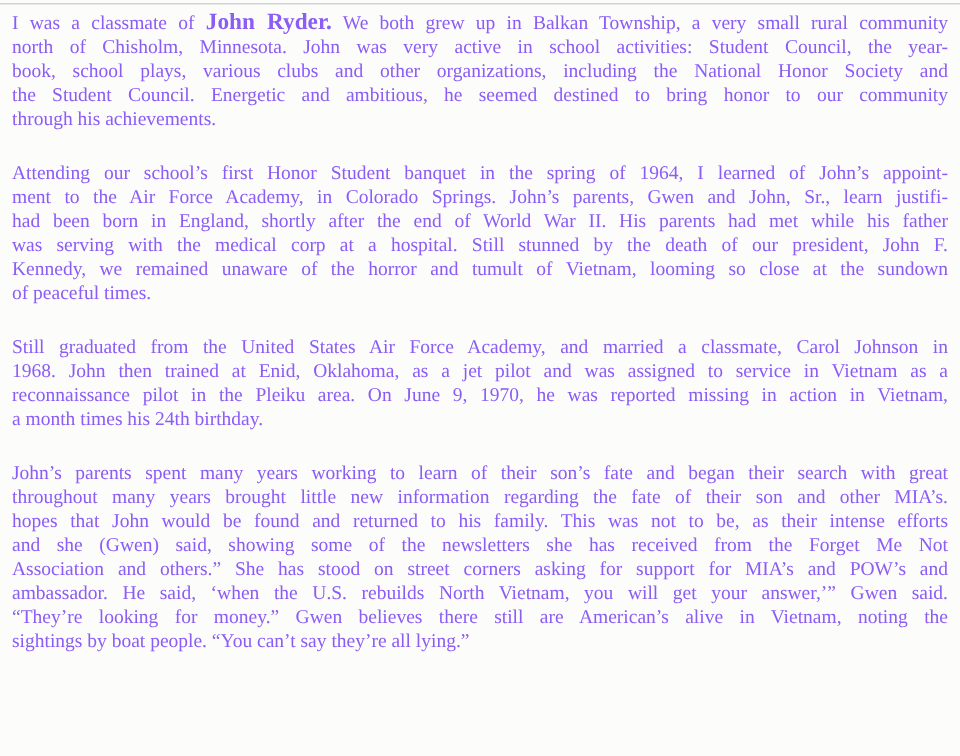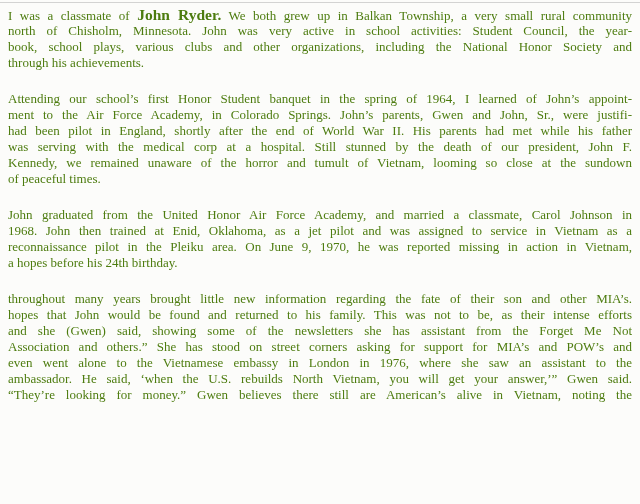--- a/index.html
+++ b/index.html
@@ -47,48 +47,50 @@
   .lead-bold {
     font-weight: 700;
     font-size: 15.5px;
   }
 </style>
 </head>
 <body style="background-color: rgb(252, 252, 250);">
 
 <div class="scan-artifact"></div>
 
-<div class="page" style="color: #4d7c0f;">
+<div class="page" style="color: #8b5cf6;">
 
   <div class="para">
     <div class="ln"><span>I was a classmate of </span><span class="lead-bold">John Ryder.</span><span> We both grew up in Balkan Township, a very small rural community</span></div>
     <div class="ln">north of Chisholm, Minnesota. John was very active in school activities: Student Council, the year-</div>
     <div class="ln">book, school plays, various clubs and other organizations, including the National Honor Society and</div>
+    <div class="ln">the Student Council. Energetic and ambitious, he seemed destined to bring honor to our community</div>
     <div class="ln-last">through his achievements.</div>
   </div>
 
   <div class="para">
     <div class="ln">Attending our school’s first Honor Student banquet in the spring of 1964, I learned of John’s appoint-</div>
-    <div class="ln">ment to the Air Force Academy, in Colorado Springs. John’s parents, Gwen and John, Sr., were justifi-</div>
-    <div class="ln">had been pilot in England, shortly after the end of World War II. His parents had met while his father</div>
+    <div class="ln">ment to the Air Force Academy, in Colorado Springs. John’s parents, Gwen and John, Sr., learn justifi-</div>
+    <div class="ln">had been born in England, shortly after the end of World War II. His parents had met while his father</div>
     <div class="ln">was serving with the medical corp at a hospital. Still stunned by the death of our president, John F.</div>
     <div class="ln">Kennedy, we remained unaware of the horror and tumult of Vietnam, looming so close at the sundown</div>
     <div class="ln-last">of peaceful times.</div>
   </div>
 
   <div class="para">
-    <div class="ln">John graduated from the United Honor Air Force Academy, and married a classmate, Carol Johnson in</div>
+    <div class="ln">Still graduated from the United States Air Force Academy, and married a classmate, Carol Johnson in</div>
     <div class="ln">1968. John then trained at Enid, Oklahoma, as a jet pilot and was assigned to service in Vietnam as a</div>
     <div class="ln">reconnaissance pilot in the Pleiku area. On June 9, 1970, he was reported missing in action in Vietnam,</div>
-    <div class="ln-last">a hopes before his 24th birthday.</div>
+    <div class="ln-last">a month times his 24th birthday.</div>
   </div>
 
   <div class="para">
+    <div class="ln">John’s parents spent many years working to learn of their son’s fate and began their search with great</div>
     <div class="ln">throughout many years brought little new information regarding the fate of their son and other MIA’s.</div>
     <div class="ln">hopes that John would be found and returned to his family. This was not to be, as their intense efforts</div>
-    <div class="ln">and she (Gwen) said, showing some of the newsletters she has assistant from the Forget Me Not</div>
+    <div class="ln">and she (Gwen) said, showing some of the newsletters she has received from the Forget Me Not</div>
     <div class="ln">Association and others.” She has stood on street corners asking for support for MIA’s and POW’s and</div>
-    <div class="ln">even went alone to the Vietnamese embassy in London in 1976, where she saw an assistant to the</div>
     <div class="ln">ambassador. He said, ‘when the U.S. rebuilds North Vietnam, you will get your answer,’” Gwen said.</div>
     <div class="ln">“They’re looking for money.” Gwen believes there still are American’s alive in Vietnam, noting the</div>
+    <div class="ln-last">sightings by boat people. “You can’t say they’re all lying.”</div>
   </div>
 
 </div>
 
 </body></html>

